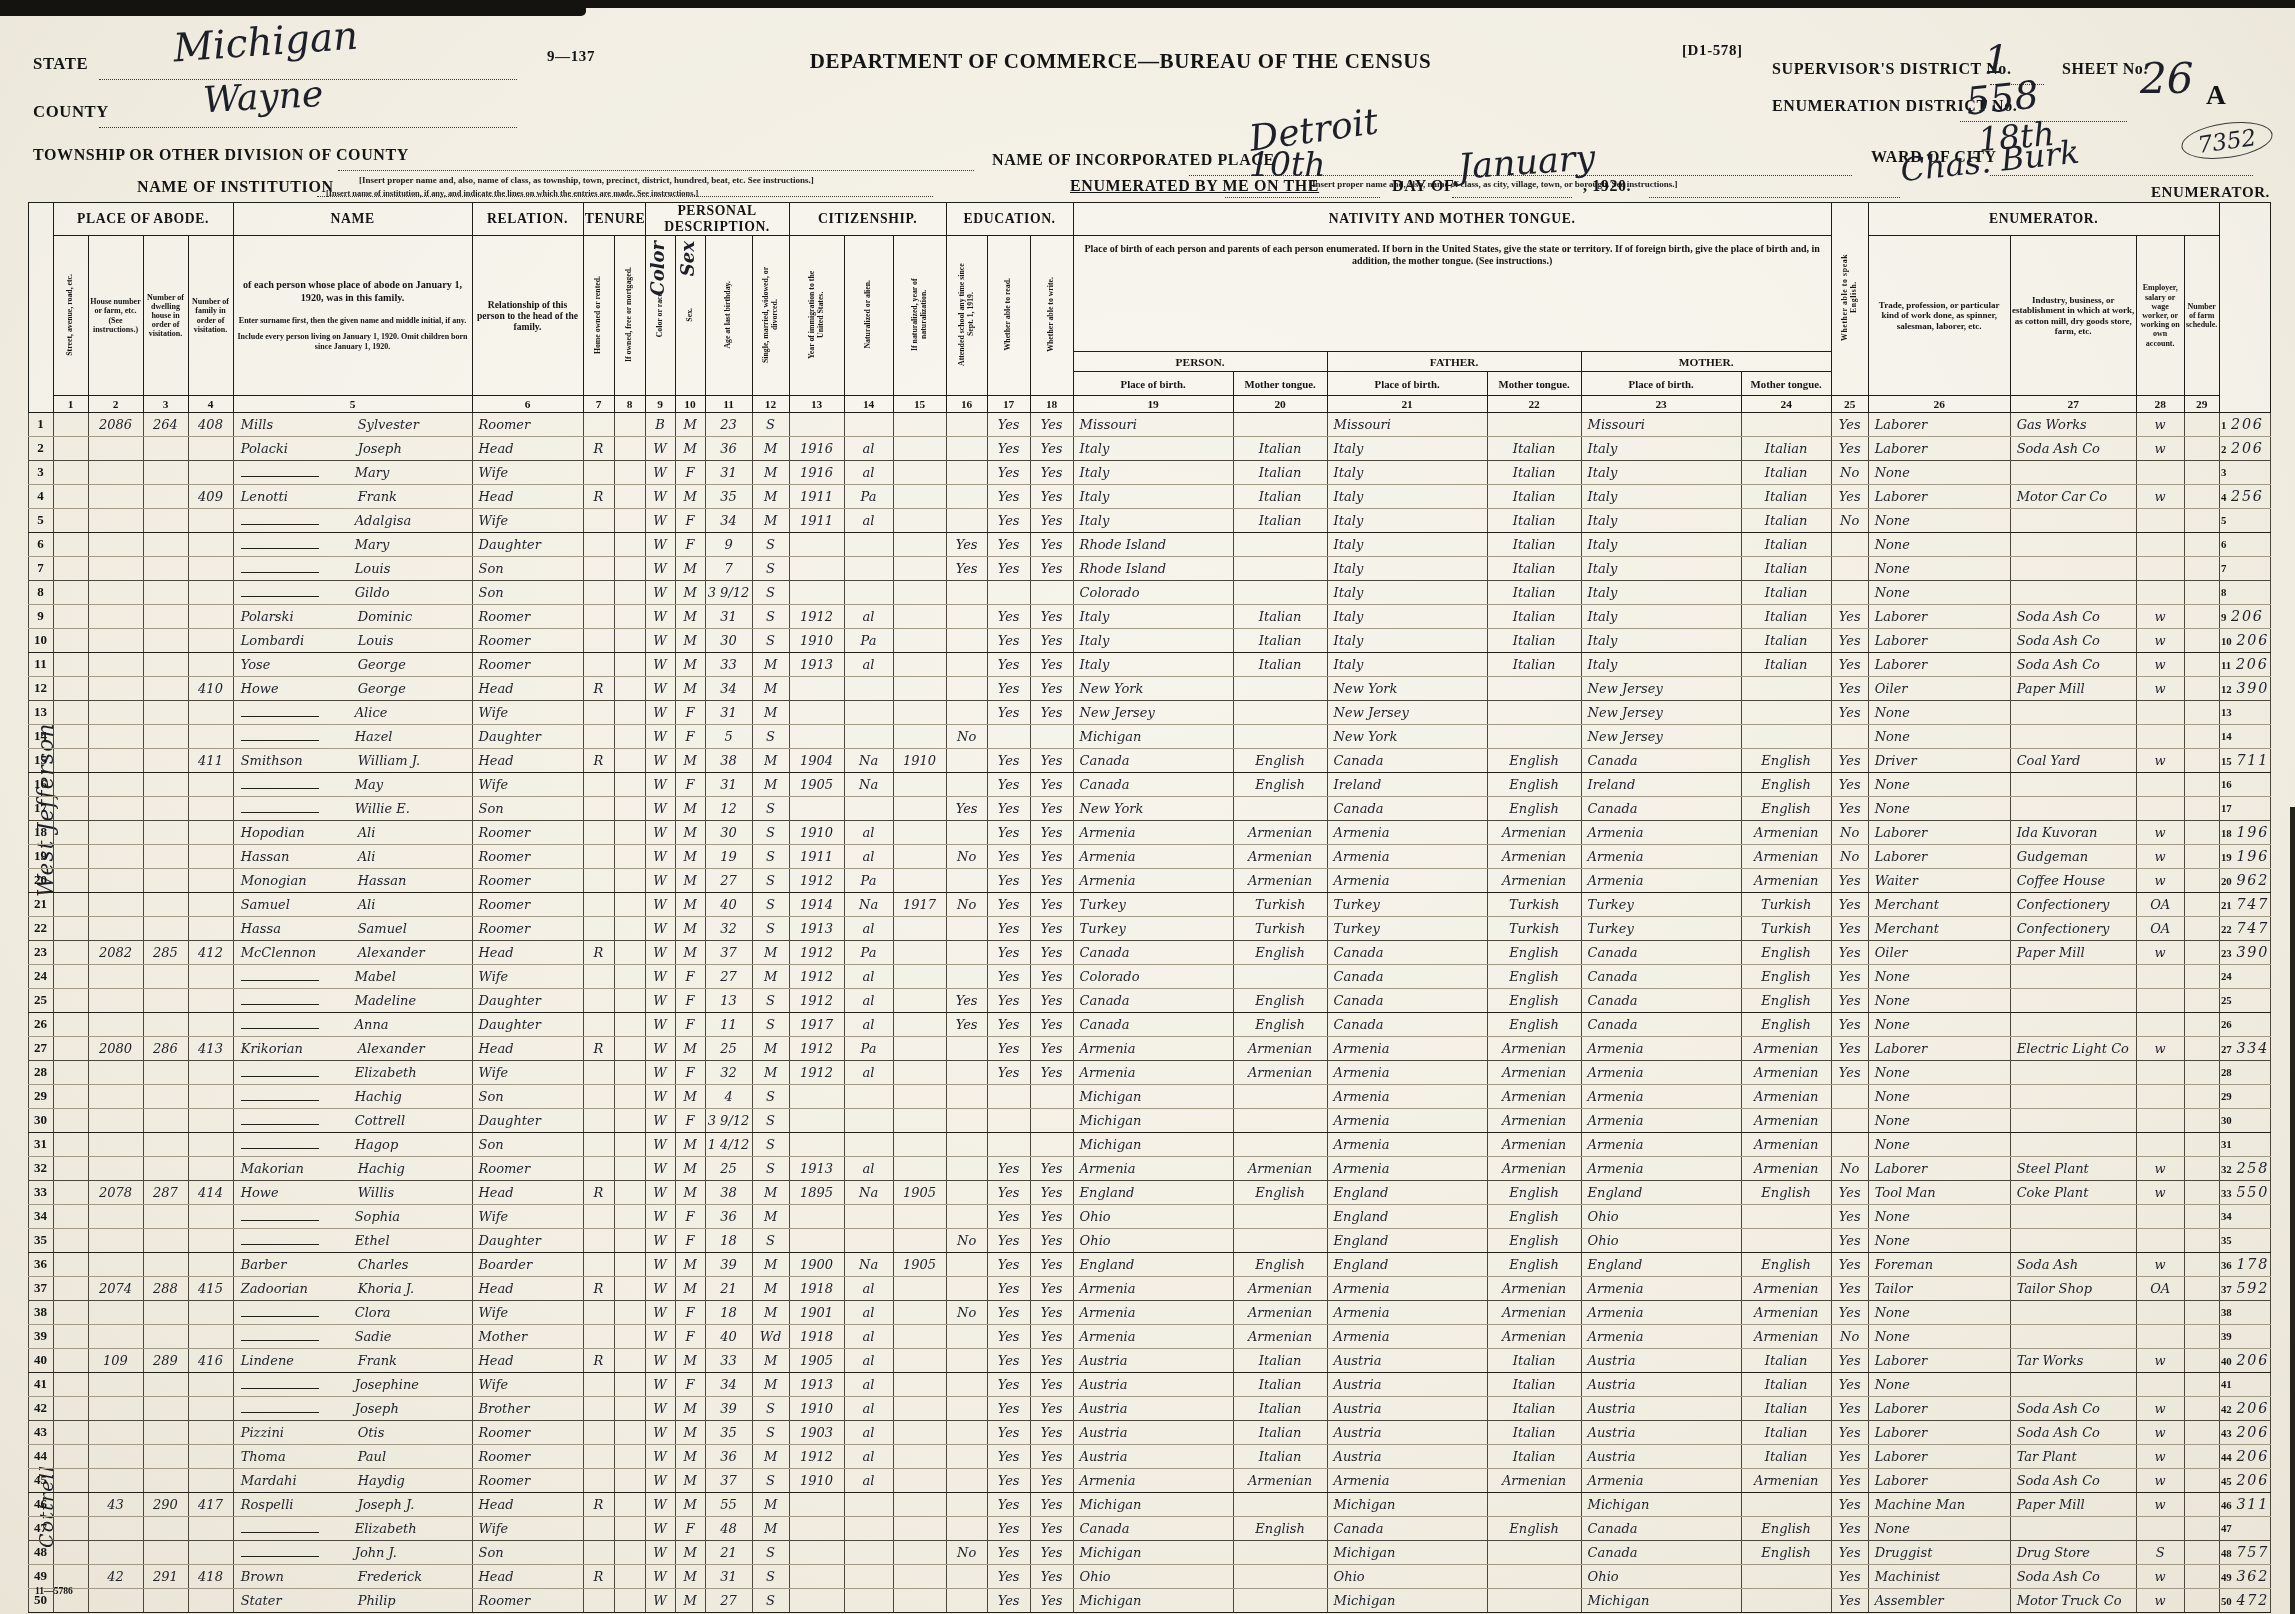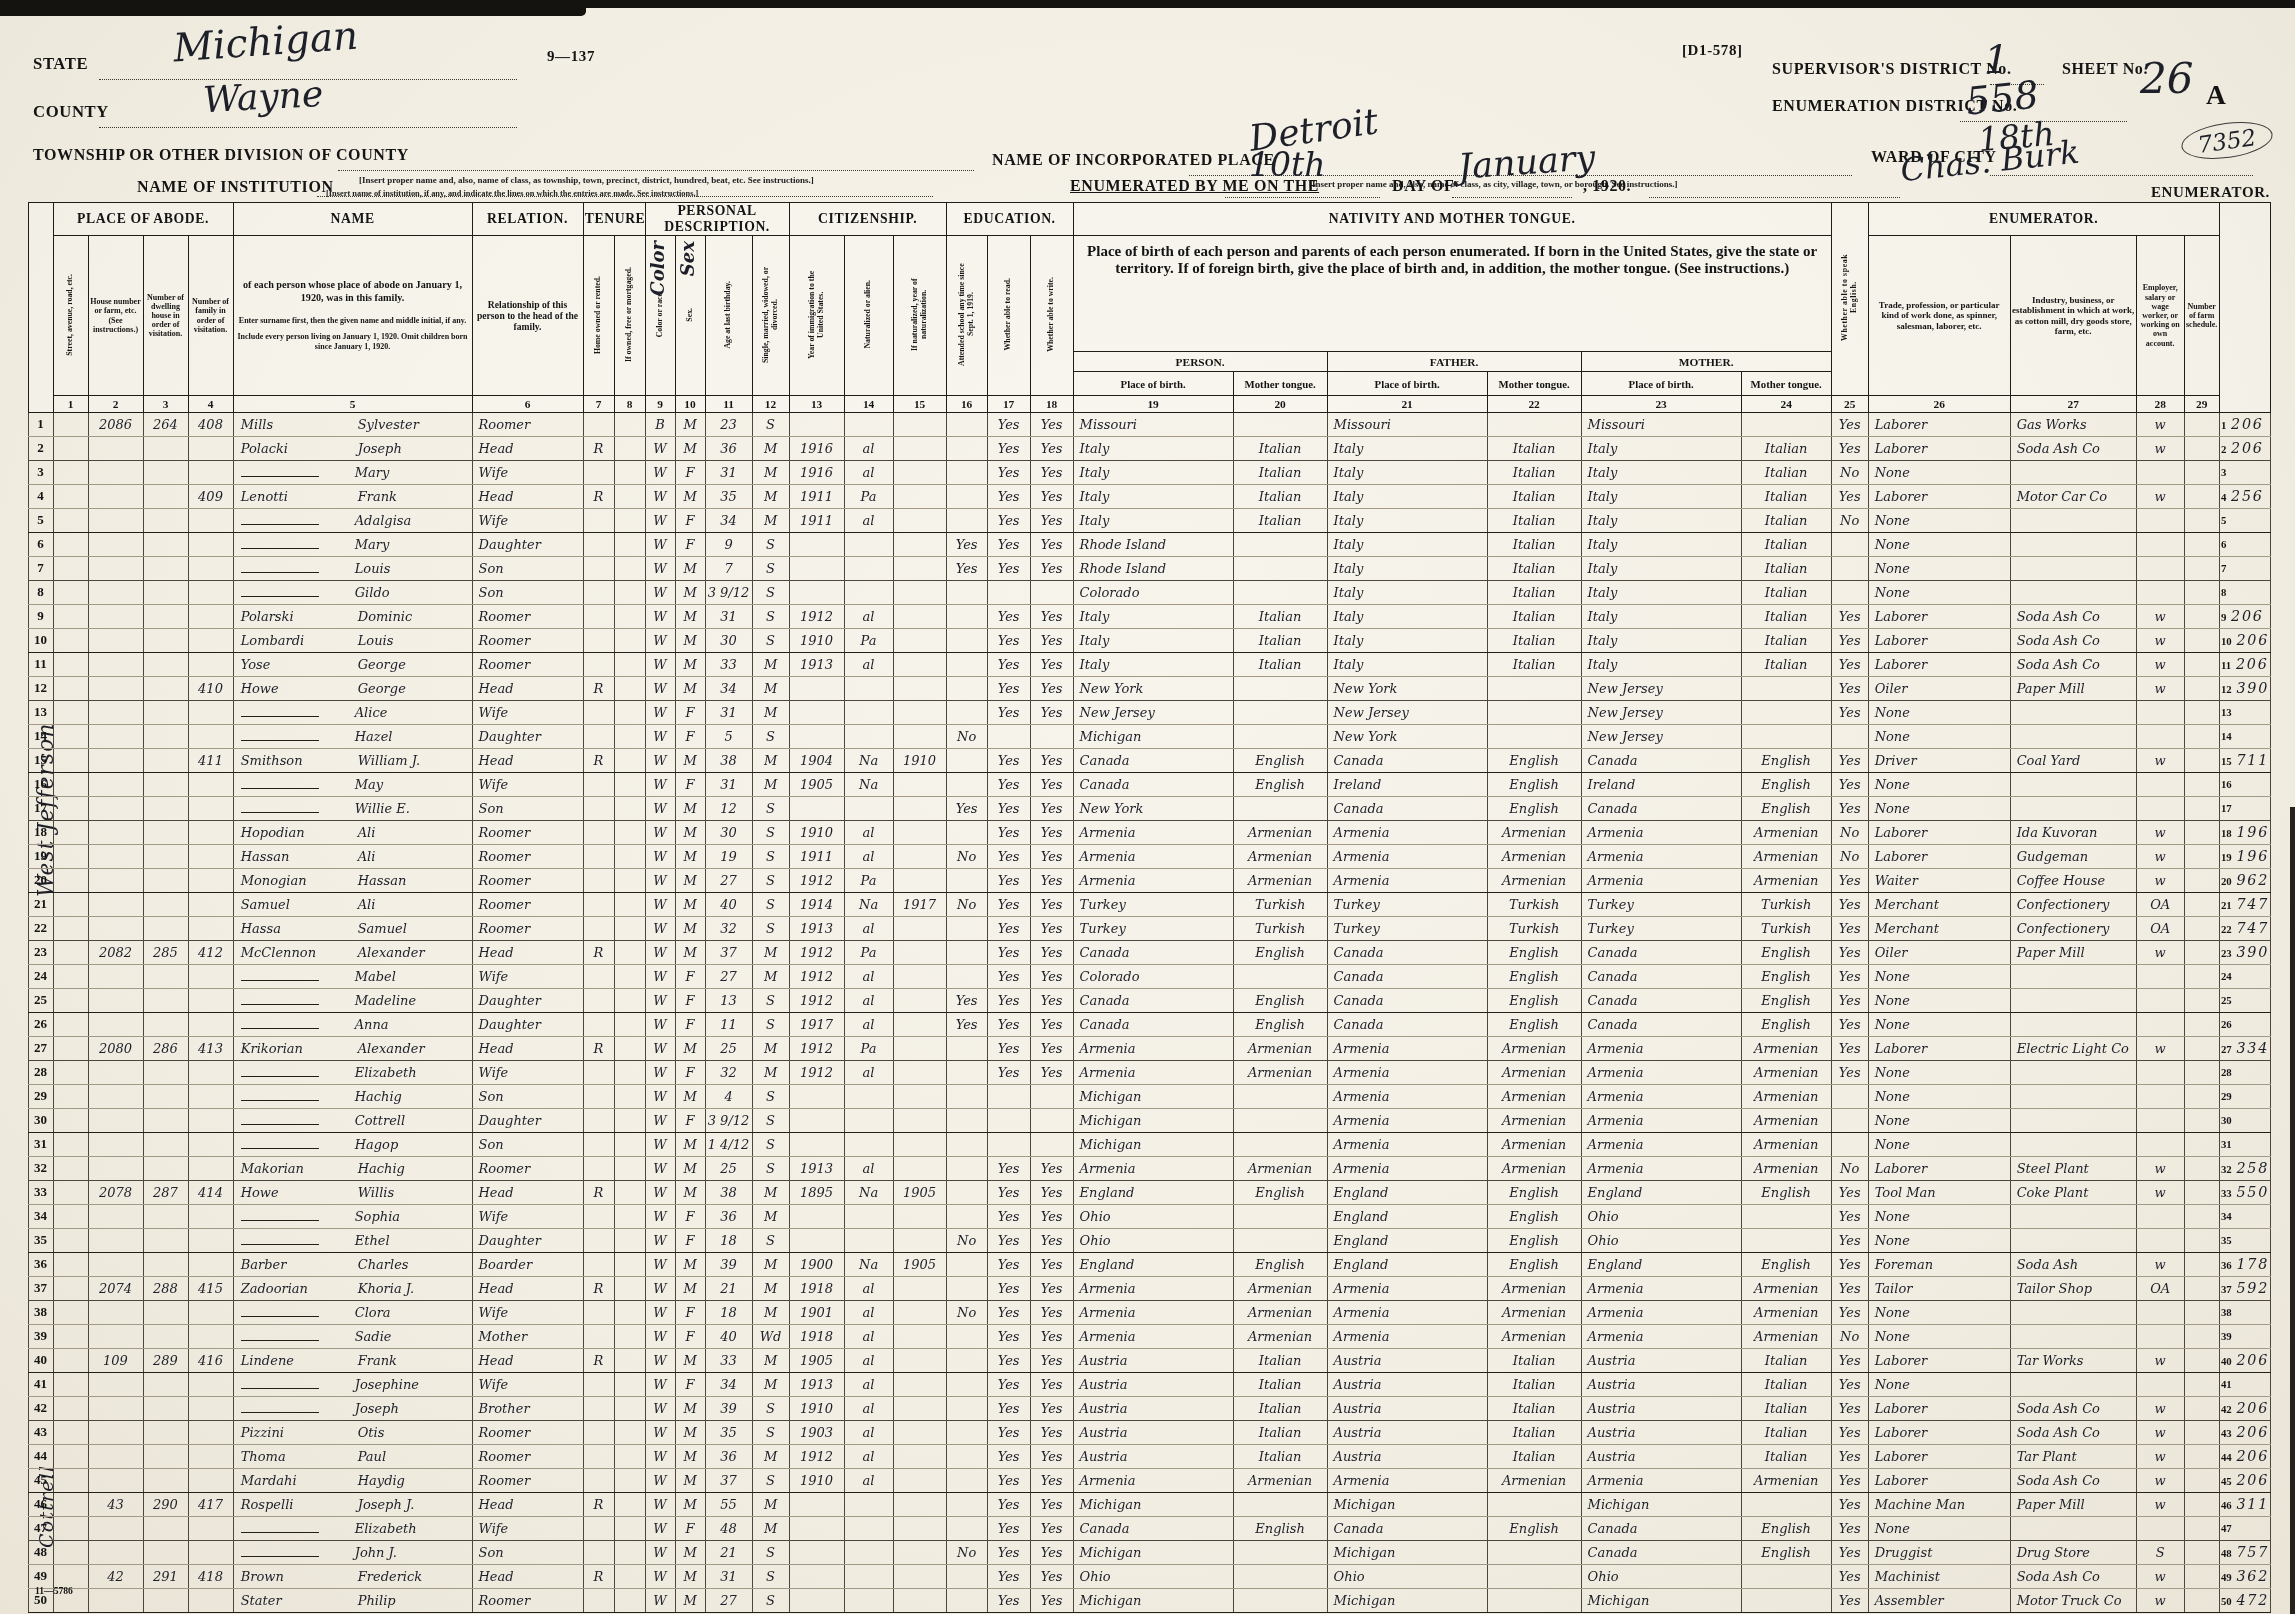--- a/index.html
+++ b/index.html
@@ -58,20 +58,21 @@
 
   <div class="lbl" style="left:33px;top:54px;font-size:16.7px;">STATE</div>
   <div class="dotline" style="left:99px;top:79px;width:418px;"></div>
   <div class="hw hand" style="left:173px;top:19px;font-size:39px;transform:rotate(-4deg);">Michigan</div>
   <div class="lbl" style="left:547px;top:48px;font-size:15px;">9—137</div>
 
   <div class="lbl" style="left:33px;top:102px;font-size:16.7px;">COUNTY</div>
   <div class="dotline" style="left:99px;top:127px;width:418px;"></div>
   <div class="hw hand" style="left:203px;top:76px;font-size:36px;transform:rotate(-3deg);">Wayne</div>
 
+  <div class="lbl" style="left:747px;top:49px;width:747px;text-align:center;font-size:21px;">DEPARTMENT OF COMMERCE—BUREAU OF THE CENSUS</div>
   <div class="lbl" style="left:1682px;top:42px;font-size:15px;">[D1-578]</div>
 
   <div class="lbl" style="left:1772px;top:60px;font-size:16px;">SUPERVISOR'S DISTRICT No.</div>
   <div class="dotline" style="left:1990px;top:84px;width:54px;"></div>
   <div class="hw hand" style="left:1984px;top:37px;font-size:39px;">1</div>
   <div class="lbl" style="left:2062px;top:60px;font-size:16px;">SHEET No.</div>
   <div class="hw hand" style="left:2140px;top:54px;font-size:42px;">26</div>
   <div class="lbl" style="left:2206px;top:79px;font-size:27.5px;">A</div>
 
   <div class="lbl" style="left:1772px;top:97px;font-size:16px;">ENUMERATION DISTRICT No.</div>
@@ -175,21 +176,21 @@
         <th rowspan="3" class="vth"><span class="vtxt">Color or race.</span><span class="vhand hand">Color</span></th>
         <th rowspan="3" class="vth"><span class="vtxt">Sex.</span><span class="vhand hand">Sex</span></th>
         <th rowspan="3" class="vth"><span class="vtxt">Age at last birthday.</span></th>
         <th rowspan="3" class="vth"><span class="vtxt">Single, married, widowed, or divorced.</span></th>
         <th rowspan="3" class="vth"><span class="vtxt">Year of immigration to the United States.</span></th>
         <th rowspan="3" class="vth"><span class="vtxt">Naturalized or alien.</span></th>
         <th rowspan="3" class="vth"><span class="vtxt">If naturalized, year of naturalization.</span></th>
         <th rowspan="3" class="vth"><span class="vtxt">Attended school any time since Sept. 1, 1919.</span></th>
         <th rowspan="3" class="vth"><span class="vtxt">Whether able to read.</span></th>
         <th rowspan="3" class="vth"><span class="vtxt">Whether able to write.</span></th>
-        <th colspan="6" class="tiny" style="font-size:15px;vertical-align:top;padding-top:7.2px;">Place of birth of each person and parents of each person enumerated.  If born in the United States, give the state or territory.  If of foreign birth, give the place of birth and, in addition, the mother tongue.  (See instructions.)</th>
+        <th colspan="6" class="tiny" style="font-size:10px;vertical-align:top;padding-top:7.2px;">Place of birth of each person and parents of each person enumerated.  If born in the United States, give the state or territory.  If of foreign birth, give the place of birth and, in addition, the mother tongue.  (See instructions.)</th>
         <th rowspan="3" class="tiny" style="font-size:9px;">Trade, profession, or particular kind of work done, as spinner, salesman, laborer, etc.</th>
         <th rowspan="3" class="tiny" style="font-size:9px;">Industry, business, or establishment in which at work, as cotton mill, dry goods store, farm, etc.</th>
         <th rowspan="3" class="tiny">Employer, salary or wage worker, or working on own account.</th>
         <th rowspan="3" class="tiny">Number of farm schedule.</th>
       </tr>
       <tr class="h3">
         <th colspan="2">PERSON.</th>
         <th colspan="2">FATHER.</th>
         <th colspan="2">MOTHER.</th>
       </tr>

